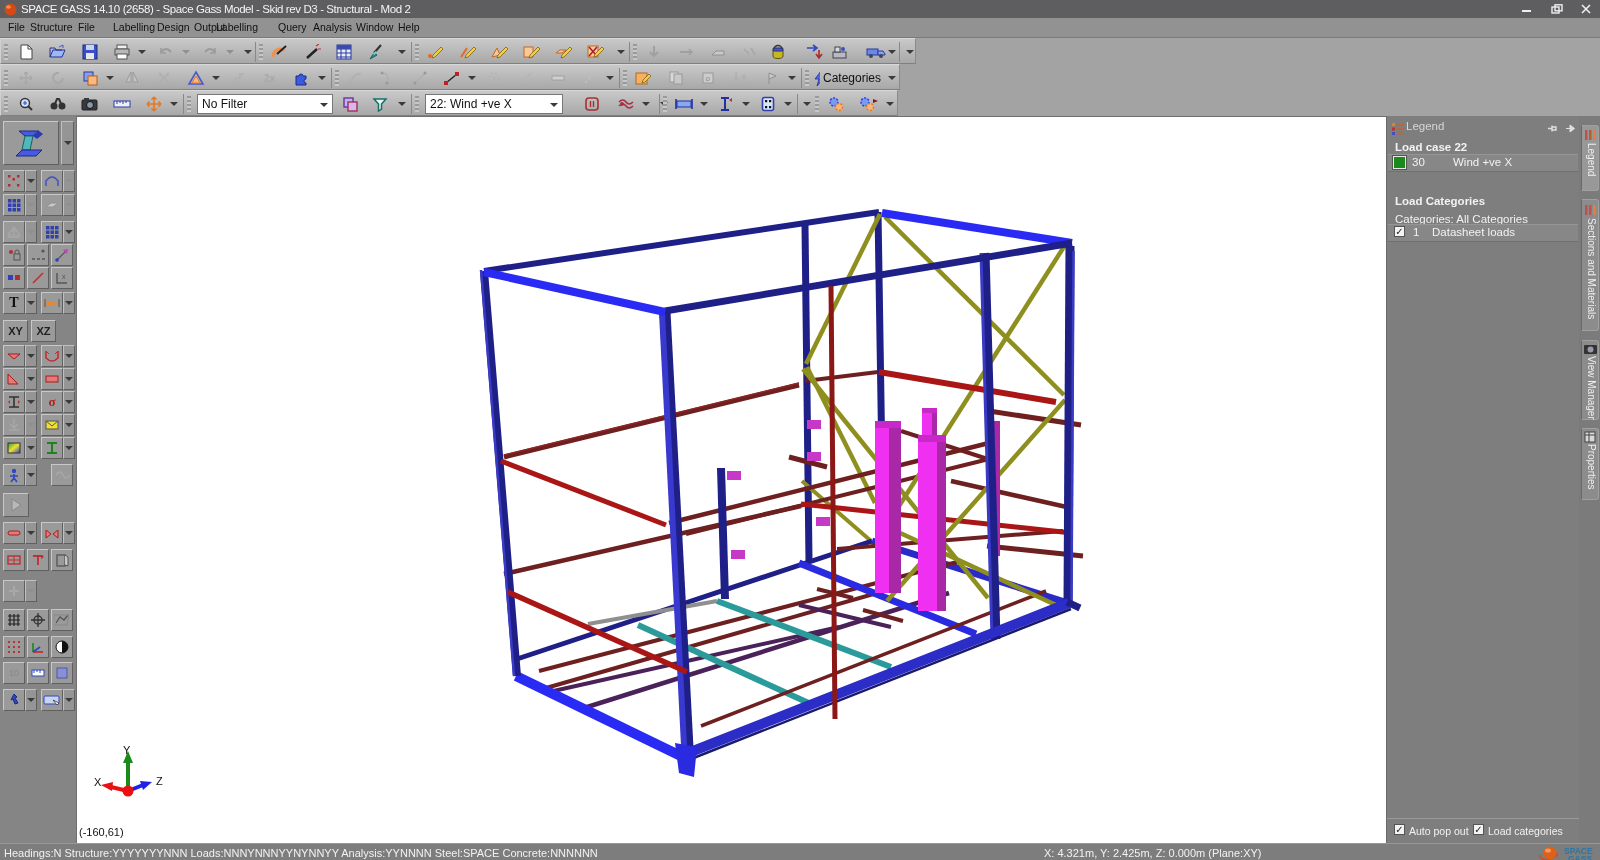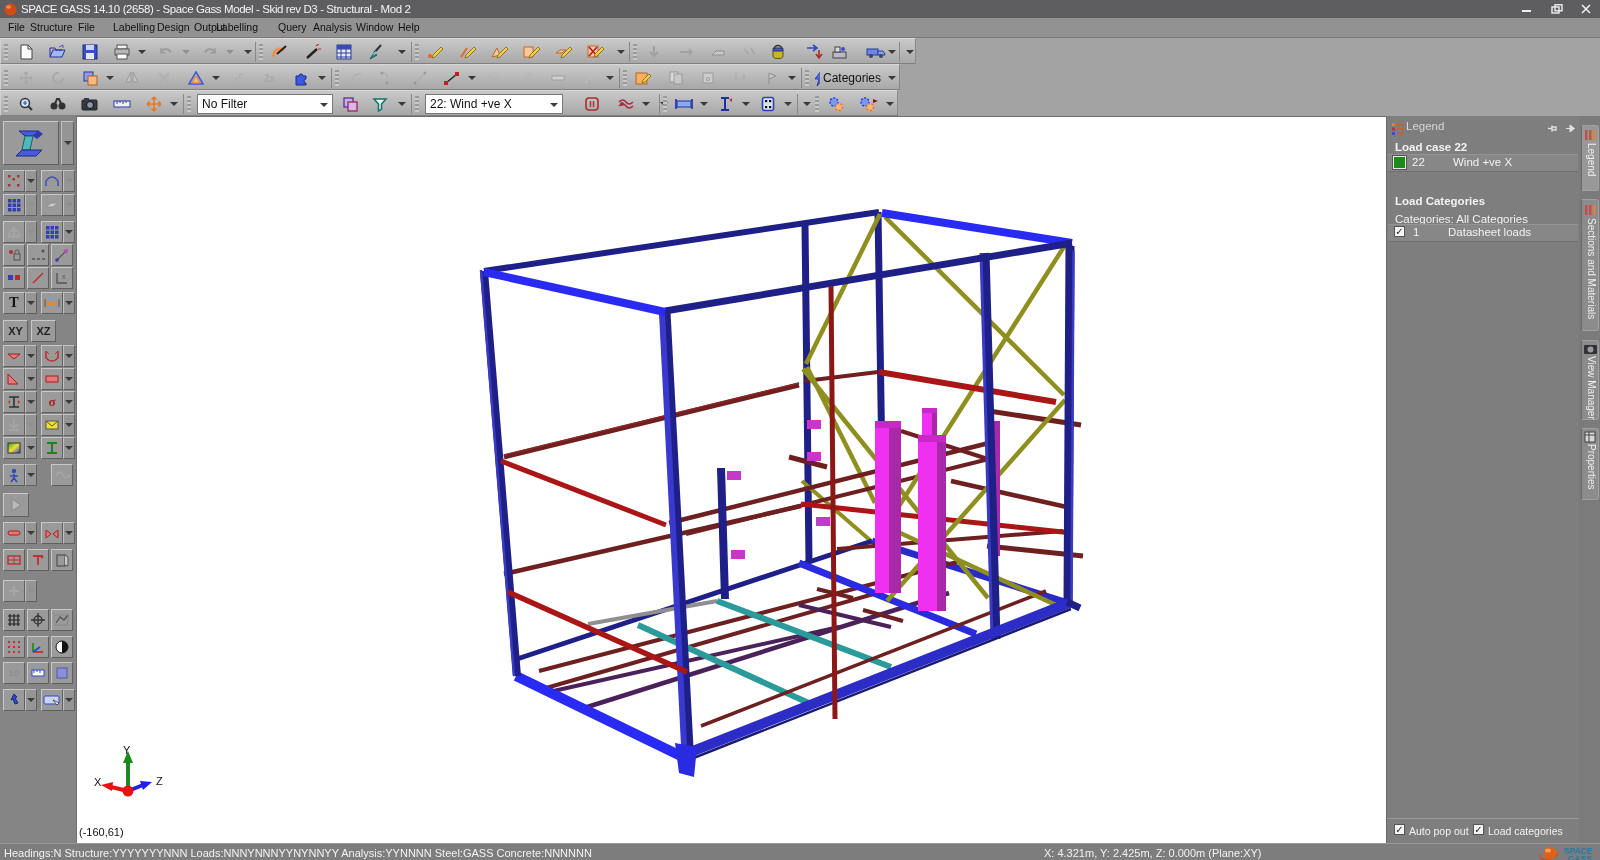--- a/index.html
+++ b/index.html
@@ -1031,28 +1031,28 @@
         <path d="M6 2.5 h7 M6 7 h7 M6 11.5 h7" stroke="#b86838" stroke-width="2"></path>
       </svg>
     <div class="abs" style="left:19px;top:4px;color:#d6d6d6">Legend</div>
     <svg class="abs" style="left:160px;top:8px" width="30" height="10">
         <path d="M1 4.5 h4 M5 1.5 v6 M5 3 h4 v3 h-4" stroke="#e0e0e0" fill="none" stroke-width="1.4"></path>
         <path d="M19 4.5 h7 M23 1 l4.5 3.5 l-4.5 3.5 z" stroke="#e0e0e0" fill="#e0e0e0"></path>
       </svg>
     <div class="abs" style="left:8px;top:25px;font-weight:bold">Load case 22</div>
     <div class="lrow" style="top:38px;height:18px"></div>
     <div class="abs" style="left:6px;top:40px;width:13px;height:13px;background:#1a8a1a;border:1px solid #e8e8e8;outline:1px solid #555"></div>
-    <div class="abs" style="left:25px;top:40px">22</div>
+    <div class="abs" style="left:25px;top:40px">30</div>
     <div class="abs" style="left:66px;top:40px">Wind +ve X</div>
     <div class="abs" style="left:8px;top:79px;font-weight:bold">Load Categories</div>
     <div class="abs" style="left:8px;top:97px">Categories: All Categories</div>
     <div class="lrow" style="top:108px;height:18px"></div>
     <div class="cb" style="left:7px;top:110px">✓</div>
     <div class="abs" style="left:26px;top:110px">1</div>
-    <div class="abs" style="left:61px;top:110px">Datasheet loads</div>
+    <div class="abs" style="left:45px;top:110px">Datasheet loads</div>
     <div class="abs" style="left:0;top:702px;width:193px;height:25px;border-top:1px solid #999"></div>
     <div class="cb" style="left:7px;top:708px">✓</div>
     <div class="abs" style="left:22px;top:709px;font-size:10.5px">Auto pop out</div>
     <div class="cb" style="left:86px;top:708px">✓</div>
     <div class="abs" style="left:101px;top:709px;font-size:10.5px">Load categories</div>
   </div>
   <div class="abs" id="tabstrip">
     <div class="vtab" style="top:9px;height:66px;background:#989898">
       <svg style="position:absolute;left:3px;top:3px" width="12" height="12">
           <rect x="0" y="1" width="2.5" height="10" fill="#c05050"></rect>
@@ -1078,21 +1078,21 @@
     </div>
     <div class="vtab" style="top:312px;height:72px">
       <svg style="position:absolute;left:2px;top:2px" width="14" height="12">
           <rect x="1" y="1" width="10" height="10" fill="#d8d8d8" stroke="#444"></rect>
           <path d="M1 4 h10 M5 1 v10" stroke="#444"></path>
         </svg>
       <div class="vtext" style="top:15px">Properties</div>
     </div>
   </div>
   <div class="abs" id="statusbar">
-    <div class="abs" style="left:4px;top:3px">Headings:N Structure:YYYYYYYNNN Loads:NNNYNNNYYNYNNYY Analysis:YYNNNN Steel:GASS Concrete:NNNNNN</div>
+    <div class="abs" style="left:4px;top:3px">Headings:N Structure:YYYYYYYNNN Loads:NNNYNNNYYNYNNYY Analysis:YYNNNN Steel:SPACE Concrete:NNNNNN</div>
     <div class="abs" style="left:1044px;top:3px">X: 4.321m, Y: 2.425m, Z: 0.000m (Plane:XY)</div>
     <svg class="abs" style="left:1538px;top:1px" width="62" height="17">
       <path d="M2 10 a 9 5 -15 1 0 18 -2" fill="none" stroke="#c85020" stroke-width="1.6"></path>
       <circle cx="12" cy="8" r="6.5" fill="#e06018"></circle>
         <ellipse cx="10" cy="5.5" rx="3" ry="2" fill="#f09a60"></ellipse>
       <text x="26" y="8.5" font-size="8.5" font-weight="bold" fill="#2878a8" font-family="Liberation Sans">SPACE</text>
       <text x="30" y="16.5" font-size="8.5" font-weight="bold" fill="#2878a8" font-family="Liberation Sans">GASS</text>
     </svg>
   </div>
 </div>

